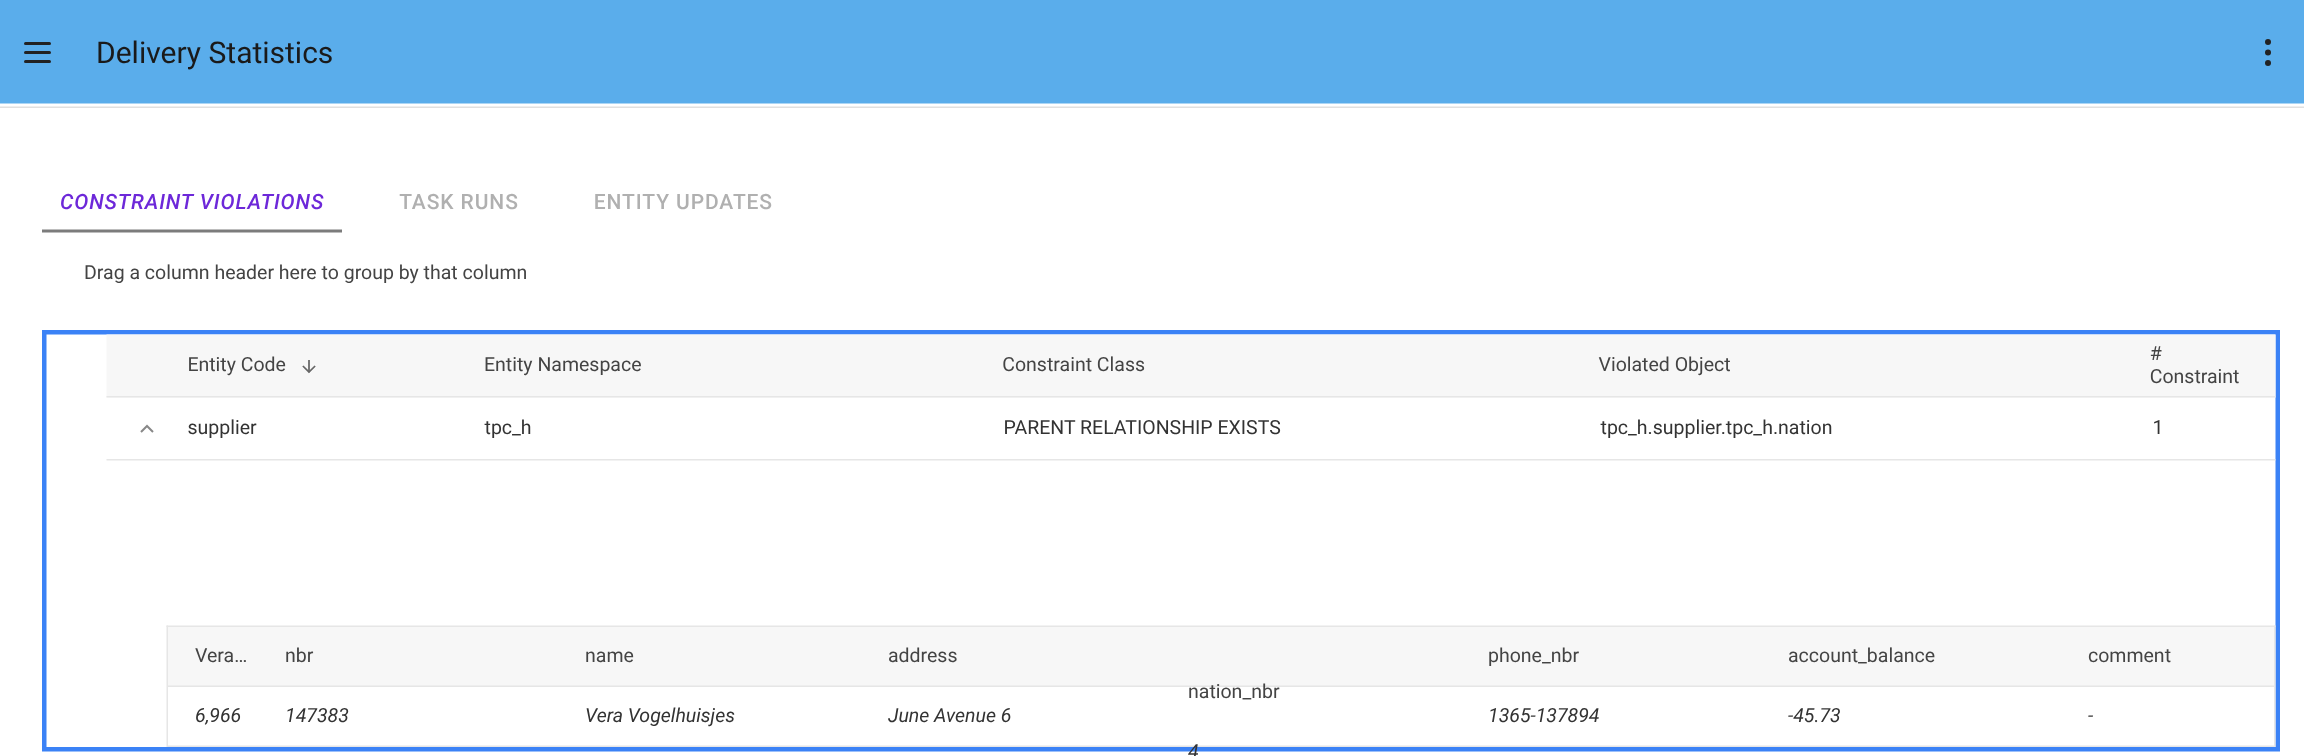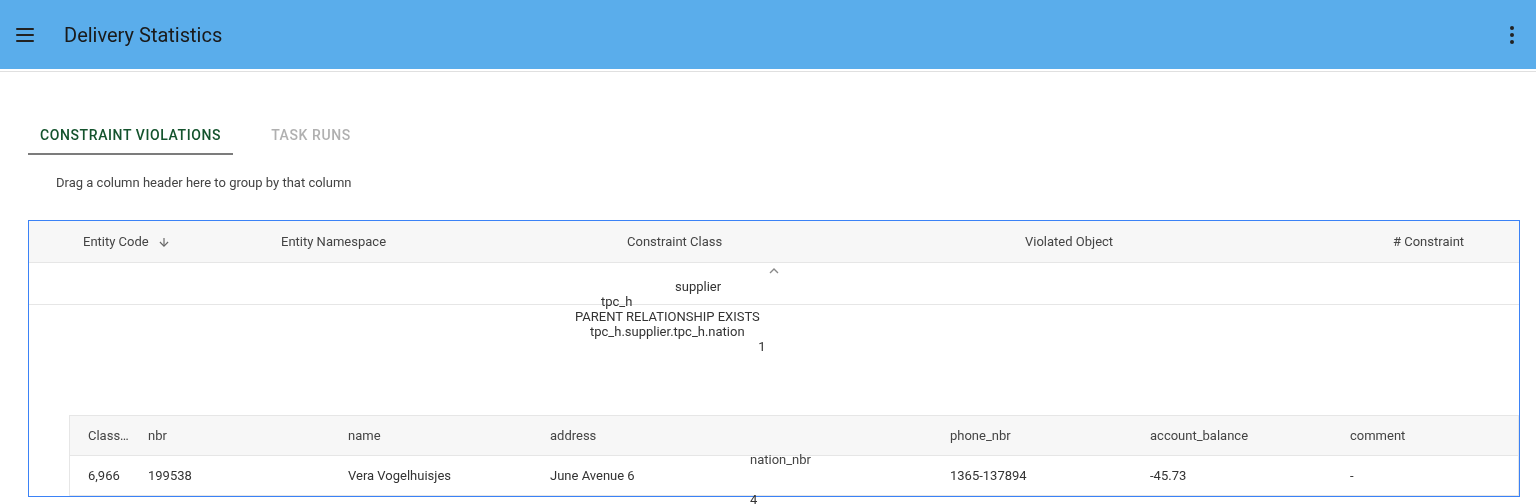--- a/index.html
+++ b/index.html
@@ -81,39 +81,41 @@
       font-size: 14px;
       font-weight: 500;
       letter-spacing: 0.6px;
       text-transform: uppercase;
       color: #b0b0b0;
       padding-bottom: 12px;
       cursor: pointer;
       position: relative;
     }
     .tab.active {
-      color: #14532d;
+      color: #6d28d9;
+      font-style: italic;
     }
     .tab.active::after {
       content: "";
       position: absolute;
       left: -12px;
       right: -12px;
       bottom: 0;
       height: 2px;
       background: #7c7c7c;
     }
     .group-hint {
       font-size: 13px;
       color: #444;
       padding: 20px 0 18px 44px;
     }
     .main-table {
       margin: 12px 16px 0 16px;
-      border: 1px solid #3b82f6;
+      border: 3px solid #3b82f6;
+      padding-left: 40px;
     }
     .main-header-row {
       display: flex;
       align-items: center;
       background: #f7f7f7;
       border-bottom: 1px solid #e6e6e6;
       height: 42px;
       font-size: 13px;
       color: #444;
     }
@@ -126,21 +128,20 @@
     .sort-arrow {
       display: inline-flex;
     }
     .main-data-row {
       display: flex;
       align-items: center;
       height: 42px;
       font-size: 13px;
       color: #333;
       border-bottom: 1px solid #e6e6e6;
-      flex-direction: column;
     }
     .expand-chevron {
       display: flex;
       align-items: center;
       justify-content: center;
       width: 54px;
       cursor: pointer;
     }
     .detail-table {
       margin: 110px 0 0 40px;
@@ -156,20 +157,21 @@
       font-size: 13px;
       color: #444;
     }
     .detail-data-row {
       display: flex;
       align-items: center;
       height: 40px;
       font-size: 13px;
       color: #333;
       border-bottom: 1px solid #e6e6e6;
+      font-style: italic;
     }
     .dcol-viol { width: 78px; padding-left: 18px; overflow: hidden; text-overflow: ellipsis; white-space: nowrap; }
     .dcol-nbr { width: 200px; }
     .dcol-name { width: 202px; }
     .dcol-address { width: 200px; }
     .dcol-nation { width: 200px; margin-top: 47px; }
     .dcol-phone { width: 200px; }
     .dcol-balance { width: 200px; }
     .dcol-comment { flex: 1; }
     svg { display: block; }
@@ -190,20 +192,21 @@
       <span></span>
   </div>
 </div>
 <div class="divider-line"></div>
 
 <div class="content">
 
   <div class="tabs">
     <div class="tab active">CONSTRAINT VIOLATIONS</div>
     <div class="tab">TASK RUNS</div>
+    <div class="tab">ENTITY UPDATES</div>
   </div>
 
   <div class="group-hint">Drag a column header here to group by that column</div>
 
   <div class="main-table">
     <div class="main-header-row">
       <div class="col-expand"></div>
       <div class="col-entity-code">
         <span>Entity Code</span>
         <span class="sort-arrow">
@@ -227,32 +230,32 @@
       </div>
       <div class="col-entity-code">supplier</div>
       <div class="col-entity-ns">tpc_h</div>
       <div class="col-constraint">PARENT RELATIONSHIP EXISTS</div>
       <div class="col-violated">tpc_h.supplier.tpc_h.nation</div>
       <div class="col-count">1</div>
     </div>
 
     <div class="detail-table">
       <div class="detail-header-row">
-        <div class="dcol-viol">Class…</div>
+        <div class="dcol-viol">Vera…</div>
         <div class="dcol-nbr">nbr</div>
         <div class="dcol-name">name</div>
         <div class="dcol-address">address</div>
         <div class="dcol-nation">nation_nbr</div>
         <div class="dcol-phone">phone_nbr</div>
         <div class="dcol-balance">account_balance</div>
         <div class="dcol-comment">comment</div>
       </div>
       <div class="detail-data-row">
         <div class="dcol-viol">6,966</div>
-        <div class="dcol-nbr">199538</div>
+        <div class="dcol-nbr">147383</div>
         <div class="dcol-name">Vera Vogelhuisjes</div>
         <div class="dcol-address">June Avenue 6</div>
         <div class="dcol-nation">4</div>
         <div class="dcol-phone">1365-137894</div>
         <div class="dcol-balance">-45.73</div>
         <div class="dcol-comment">-</div>
       </div>
     </div>
 
   </div>

